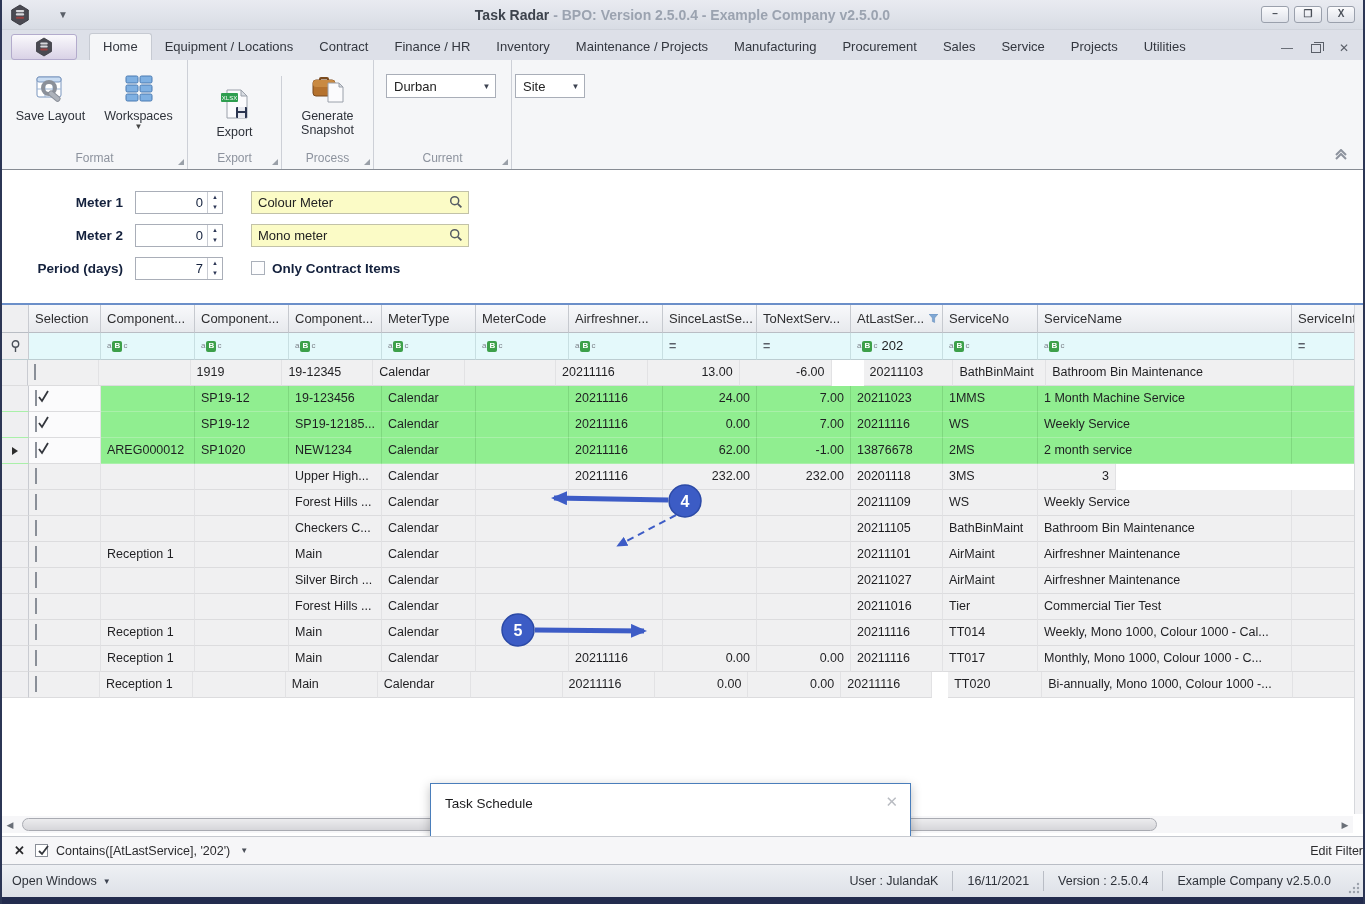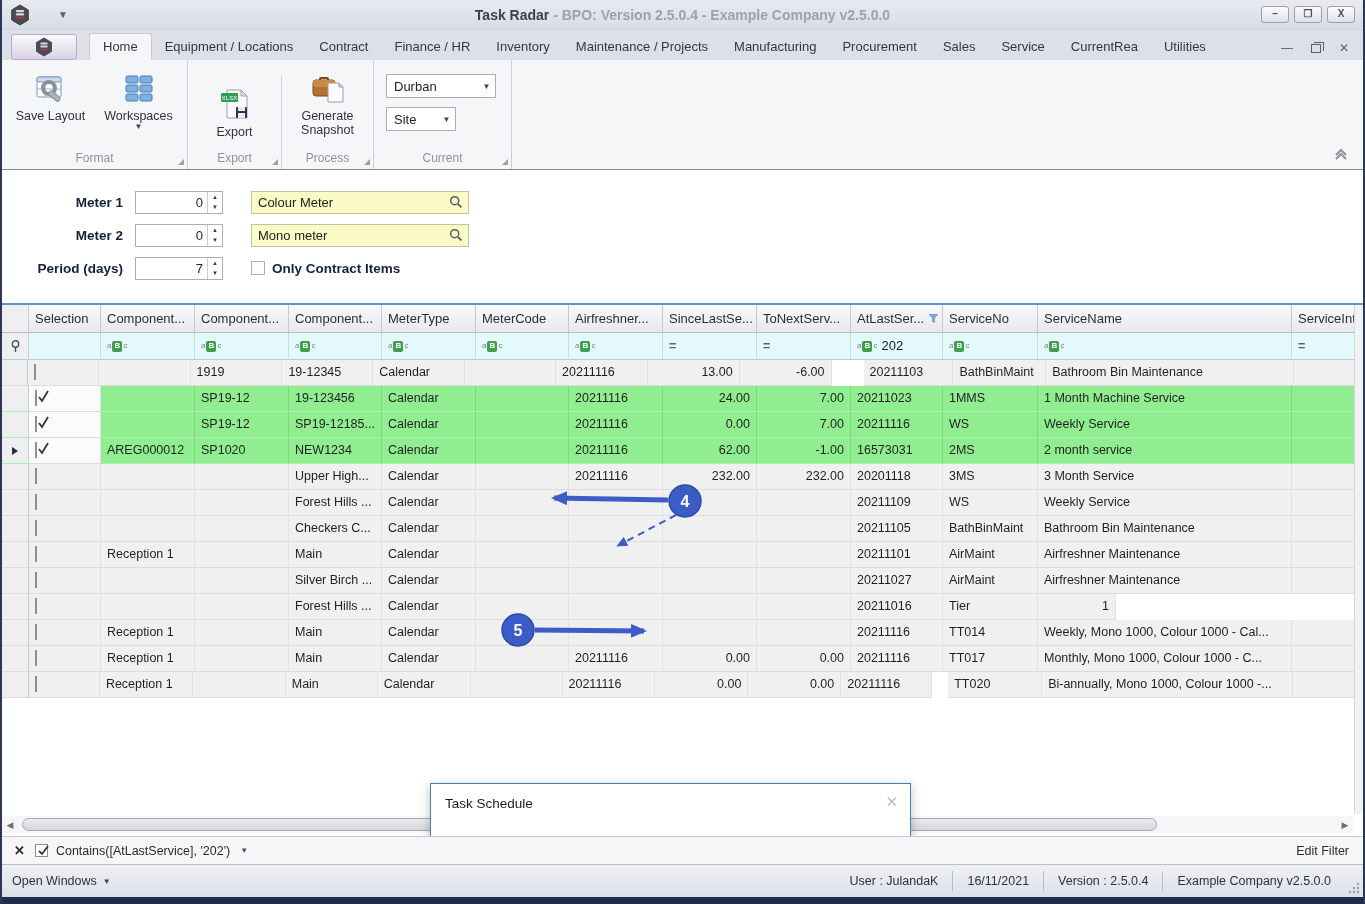--- a/index.html
+++ b/index.html
@@ -28,21 +28,21 @@
   
   .ribbon { height:110px; background:#f5f6f8; border-bottom:1px solid #878c94; position:relative; display:flex; }
   .rgroup { border-right:1px solid #cdd0d7; display:flex; flex-direction:column; position:relative; }
   .rgroup-body { flex:1; display:flex; align-items:flex-start; justify-content:center; padding-top:6px; gap:4px;}
   .rgroup-label { height:19px; font-size:12px; color:#8d939e; text-align:center; line-height:17px; position:relative; }
   .launcher { position:absolute; right:3px; bottom:4px; width:0; height:0; border-bottom:6px solid #9aa0a8; border-left:6px solid transparent; }
   .bigbtn { width:84px; display:flex; flex-direction:column; align-items:center; padding-top:3px; font-size:12.5px; color:#2e323a; text-align:center;}
   .bigbtn .ic { width:38px; height:40px; display:flex; align-items:center; justify-content:center;}
   .bigbtn .cap { line-height:14px; }
   .bigbtn .caret { font-size:8px; color:#444; line-height:8px;}
-  .combo-col { display:flex; flex-direction:column; gap:9px; padding:8px 12px 0; }
+  .combo-col { display:flex; flex-direction:row; gap:19px; padding:8px 12px 0; }
   .combo { background:#fff; border:1px solid #a9aeb8; height:24px; display:flex; align-items:center; font-size:13px; color:#222; }
   .combo .val { padding-left:7px; flex:1; }
   .combo .drop { width:17px; text-align:center; color:#3c4250; font-size:8px; }
   .combo.w110 { width:110px; } .combo.w70 { width:70px; }
   .ribbon-collapse { position:absolute; right:14px; bottom:8px; }
   
   .params { height:133px; background:#ffffff; padding-top:20px; position:relative; }
   .prow { display:flex; align-items:center; height:24px; margin-bottom:9px; }
   .plabel { width:131px; text-align:right; font-size:13.5px; font-weight:bold; color:#14213d; padding-right:10px;}
   .spin { width:88px; height:23px; border:1px solid #a9aeb8; background:#fff; display:flex; margin-left:2px;}
@@ -80,21 +80,21 @@
   
   .dialog { position:absolute; left:428px; top:478px; width:481px; height:183px; background:#fff; border:1px solid #4a7ebb; box-shadow:0 3px 10px rgba(0,0,0,.25); z-index:10;}
   .dlg-title { position:absolute; left:14px; top:12px; font-size:13.5px; color:#1c1c1e; }
   .dlg-close { position:absolute; right:12px; top:9px; color:#b9bcc2; font-size:15px; }
   
   .filterbar { height:28px; background:#f6f6f8; border-top:1px solid #c6c9cf; display:flex; align-items:center; font-size:12.5px; color:#2b2b2e;}
   .fb-x { font-weight:bold; color:#2b2b2e; margin:0 10px 0 12px; font-size:13px;}
   .fb-chk { width:13px; height:13px; border:1px solid #8a8f98; background:#fff; position:relative; margin-right:8px;}
   .fb-chk svg { position:absolute; left:0; top:-2px;}
   .fb-caret { font-size:8px; color:#4a4f58; margin-left:10px; }
-  .fb-edit { margin-left:auto; margin-right:14px; color:#2b2b2e; font-size:12.5px;}
+  .fb-edit { margin-left:auto; color:#2b2b2e; font-size:12.5px;}
   .statusbar { height:33px; background:linear-gradient(#eef0f4,#dde0e7); border-top:1px solid #b9bdc5; display:flex; align-items:center; font-size:12.5px; color:#2e323a; position:relative;}
   .sb-left { margin-left:10px; display:flex; align-items:center; gap:6px;}
   .sb-caret { font-size:8px; color:#3c4250; }
   .sb-right { margin-left:auto; display:flex; align-items:center; height:100%; margin-right:18px;}
   .sb-seg { padding:0 14px; border-left:1px solid #b9bdc5; height:20px; line-height:20px; }
   .grip { position:absolute; right:3px; bottom:3px; }
   .bottom-edge { height:7px; background:#232c4e; }
   
   .anno { position:absolute; inset:0; z-index:20; pointer-events:none; }
 </style>
@@ -132,21 +132,21 @@
         <span class="tab active">Home</span>
         <span class="tab">Equipment / Locations</span>
         <span class="tab">Contract</span>
         <span class="tab">Finance / HR</span>
         <span class="tab">Inventory</span>
         <span class="tab">Maintenance / Projects</span>
         <span class="tab">Manufacturing</span>
         <span class="tab">Procurement</span>
         <span class="tab">Sales</span>
         <span class="tab">Service</span>
-        <span class="tab">CurrentRea</span>
+        <span class="tab">Projects</span>
         <span class="tab">Utilities</span>
       </span>
     <span class="mdibtns">
       <span class="mdibtn">—</span>
       <span class="restore-glyph"></span>
       <span class="mdibtn">✕</span>
     </span>
   </div>
 
   <div class="ribbon">
@@ -459,39 +459,38 @@
                 <polyline points="3,8 6,12 12,2" fill="none" stroke="#33363c" stroke-width="1.8"></polyline>
               </svg></span></div>
           <div class="g-cell" style="width: 94px;">AREG000012</div>
           <div class="g-cell" style="width: 94px;">SP1020</div>
           <div class="g-cell" style="width: 93px;">NEW1234</div>
           <div class="g-cell" style="width: 94px;">Calendar</div>
           <div class="g-cell" style="width: 93px;"></div>
           <div class="g-cell" style="width: 94px;">20211116</div>
           <div class="g-cell num" style="width: 94px;">62.00</div>
           <div class="g-cell num" style="width: 94px;">-1.00</div>
-          <div class="g-cell" style="width: 92px;">16573031</div>
+          <div class="g-cell" style="width: 92px;">13876678</div>
           <div class="g-cell" style="width: 95px;">2MS</div>
           <div class="g-cell" style="width: 254px;">2 month service</div>
           <div class="g-cell num" style="width: 78px;">2</div>
         </div>
         <div class="g-row gdata">
           <div class="g-cell ind" style="width: 27px;"></div>
           <div class="g-cell selcell" style="width: 72px;"><span class="chk"></span></div>
           <div class="g-cell" style="width: 94px;"></div>
           <div class="g-cell" style="width: 94px;"></div>
           <div class="g-cell" style="width: 93px;">Upper High...</div>
           <div class="g-cell" style="width: 94px;">Calendar</div>
           <div class="g-cell" style="width: 93px;"></div>
           <div class="g-cell" style="width: 94px;">20211116</div>
           <div class="g-cell num" style="width: 94px;">232.00</div>
           <div class="g-cell num" style="width: 94px;">232.00</div>
           <div class="g-cell" style="width: 92px;">20201118</div>
           <div class="g-cell" style="width: 95px;">3MS</div>
-          <div class="g-cell" style="width: 254px;">3 Month Service</div>
           <div class="g-cell num" style="width: 78px;">3</div>
         </div>
         <div class="g-row gdata">
           <div class="g-cell ind" style="width: 27px;"></div>
           <div class="g-cell selcell" style="width: 72px;"><span class="chk"></span></div>
           <div class="g-cell" style="width: 94px;"></div>
           <div class="g-cell" style="width: 94px;"></div>
           <div class="g-cell" style="width: 93px;">Forest Hills ...</div>
           <div class="g-cell" style="width: 94px;">Calendar</div>
           <div class="g-cell" style="width: 93px;"></div>
@@ -557,20 +556,21 @@
           <div class="g-cell" style="width: 94px;"></div>
           <div class="g-cell" style="width: 94px;"></div>
           <div class="g-cell" style="width: 93px;">Forest Hills ...</div>
           <div class="g-cell" style="width: 94px;">Calendar</div>
           <div class="g-cell" style="width: 93px;"></div>
           <div class="g-cell" style="width: 94px;"></div>
           <div class="g-cell num" style="width: 94px;"></div>
           <div class="g-cell num" style="width: 94px;"></div>
           <div class="g-cell" style="width: 92px;">20211016</div>
           <div class="g-cell" style="width: 95px;">Tier</div>
+          <div class="g-cell" style="width: 254px;">Commercial Tier Test</div>
           <div class="g-cell num" style="width: 78px;">1</div>
         </div>
         <div class="g-row gdata">
           <div class="g-cell ind" style="width: 27px;"></div>
           <div class="g-cell selcell" style="width: 72px;"><span class="chk"></span></div>
           <div class="g-cell" style="width: 94px;">Reception 1</div>
           <div class="g-cell" style="width: 94px;"></div>
           <div class="g-cell" style="width: 93px;">Main</div>
           <div class="g-cell" style="width: 94px;">Calendar</div>
           <div class="g-cell" style="width: 93px;"></div>

